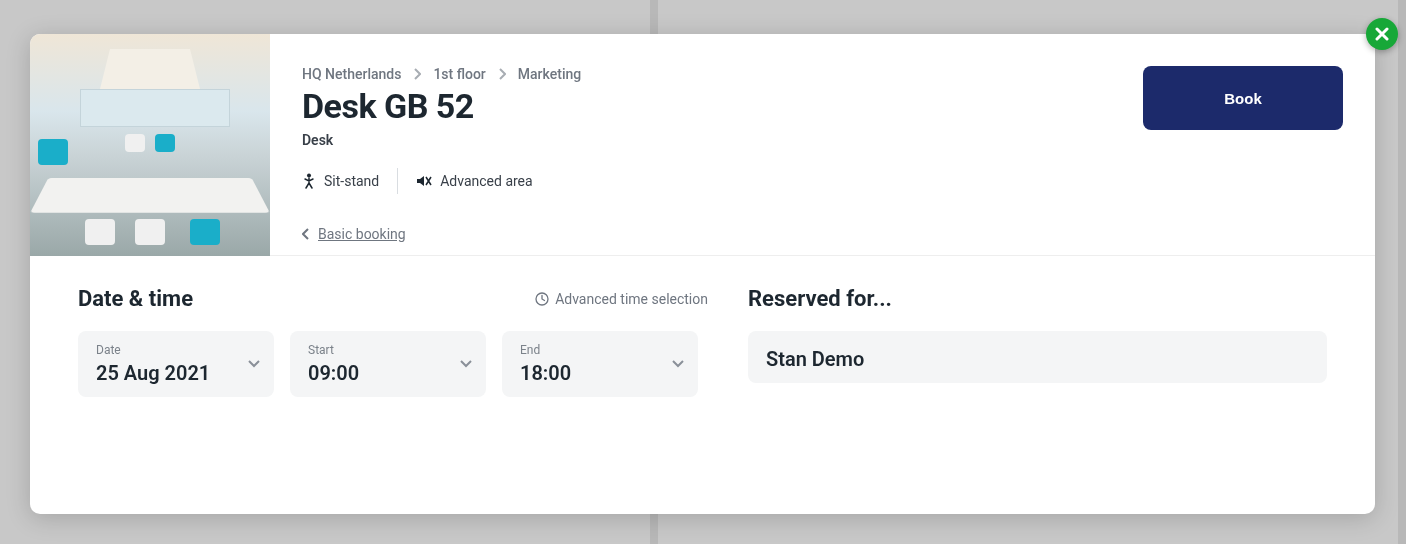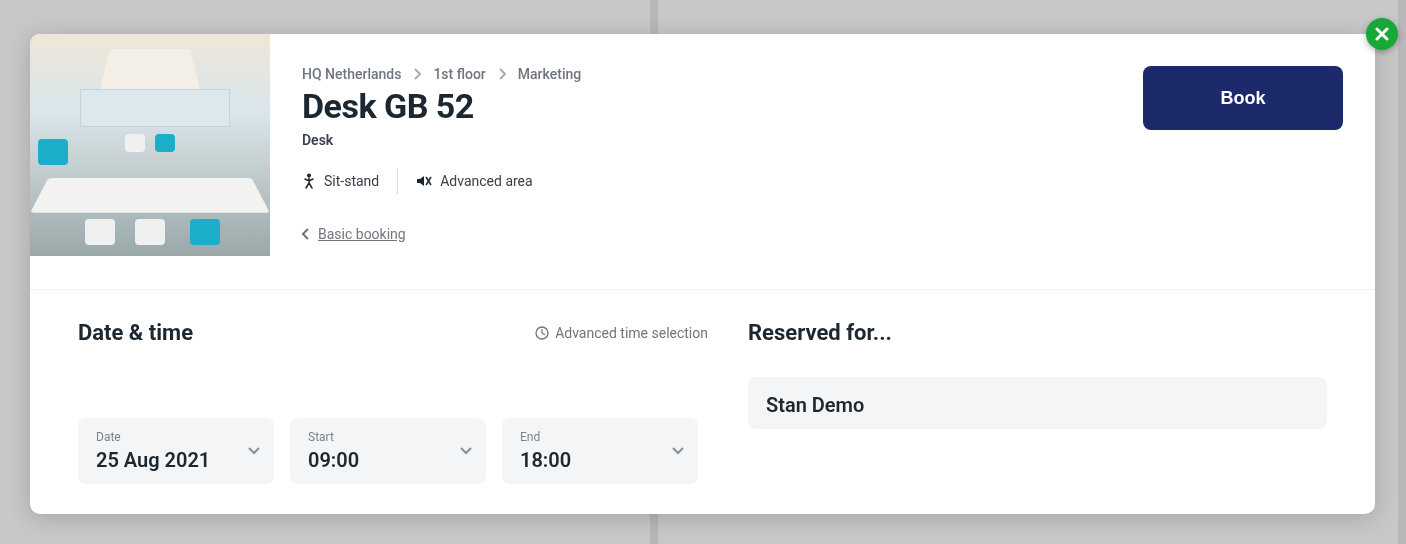--- a/index.html
+++ b/index.html
@@ -37,21 +37,21 @@
     background: #fff;
     border-radius: 10px;
     box-shadow: 0 4px 24px rgba(0,0,0,.18);
     display: flex;
     flex-direction: column;
     overflow: hidden;
   }
 
   .header {
     display: flex;
-    height: 256px;
+    height: 222px;
     border-bottom: 1px solid #eee;
   }
 
   .photo {
     width: 240px; height: 222px;
     flex-shrink: 0;
     background: linear-gradient(180deg,#efe6d7 0%, #d9e6ec 35%, #c9d3d6 55%, #9aa8a8 100%);
     position: relative;
     overflow:hidden;
   }
@@ -93,32 +93,32 @@
   .back-link {
     display:flex; align-items:center; gap:8px; margin-top: 32px;
     color:#6f7680; font-size:14px; cursor:pointer;
   }
   .back-link span { text-decoration: underline; }
 
   .book-btn {
     position:absolute; right: 32px; top: 32px;
     width: 200px; height: 64px;
     background:#1c2a6b; color:#fff; border:none; border-radius:8px;
-    font-size:18px; font-weight:600; cursor:pointer;
+    font-size:15px; font-weight:600; cursor:pointer;
   }
 
   .body {
     flex:1;
     padding: 30px 48px;
     display:flex;
     gap: 40px;
   }
   .col { display:flex; flex-direction:column; }
-  .col-left { width: 630px; justify-content: space-between; }
-  .col-right { flex:1;gap:12px; }
+  .col-left { width: 630px; }
+  .col-right { flex:1; }
 
   .section-head {
     display:flex; justify-content:space-between; align-items:center;
     margin-bottom: 20px;
   }
   .section-title { font-size:22px; font-weight:700; color:#1d2730;}
   .adv-link { display:flex; align-items:center; gap:6px; color:#6f7680; font-size:14px; cursor:pointer;}
 
   .fields { display:flex; gap:16px; }
   .field {

